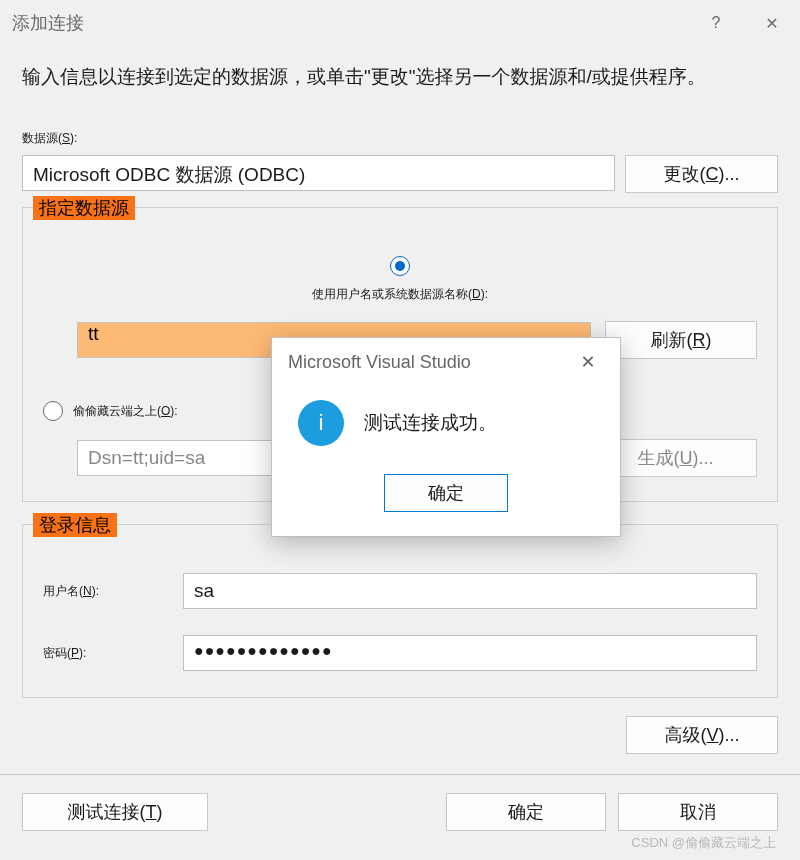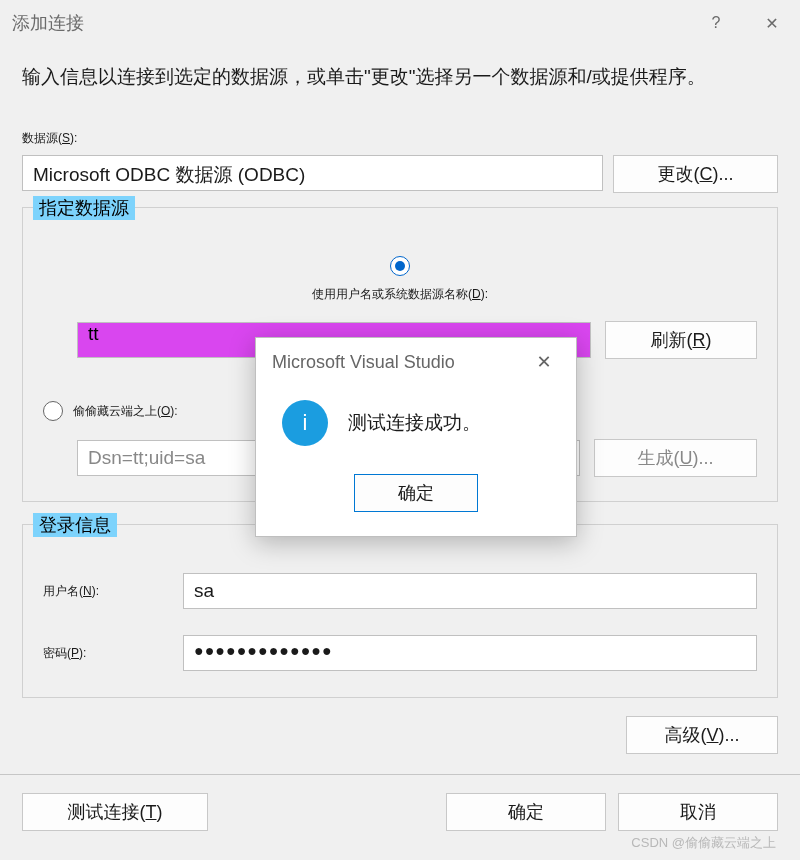--- a/index.html
+++ b/index.html
@@ -81,40 +81,40 @@
       padding: 8px 20px;
       font-size: 18px;
       color: #1a1a1a;
       cursor: pointer;
       height: 38px;
       display: flex;
       align-items: center;
       justify-content: center;
     }
     .btn-change {
-      width: 165px;
+      width: 153px;
     }
     .btn-side {
       width: 163px;
       color: #888888;
     }
     .btn-side-active {
       width: 152px;
     }
     .fieldset {
       border: 1px solid #d0d0d0;
       margin-top: 14px;
       padding: 20px 20px 24px 20px;
       position: relative;
     }
     .fieldset-legend {
       position: absolute;
       top: -12px;
       left: 10px;
-      background: #7dd3fc;
+      background: #f97316;
       padding: 0 6px;
       font-size: 18px;
     }
     .radio-row {
       display: flex;
       align-items: center;
       gap: 10px;
       margin-bottom: 18px;
       margin-top: 28px;
       flex-direction: column;
@@ -147,21 +147,21 @@
       border-color: #0066cc;
     }
     .indent-row {
       display: flex;
       gap: 14px;
       align-items: center;
       margin-left: 34px;
     }
     .dsn-select {
       flex: 1;
-      background: #d946ef;
+      background: #fdba74;
       border: 1px solid #c0c0c0;
       height: 36px;
       padding: 0 10px;
       font-size: 19px;
     }
     .conn-input {
       flex: 1;
       color: #888888;
     }
     .login-fieldset {
@@ -214,23 +214,23 @@
     .watermark {
       position: absolute;
       right: 24px;
       bottom: 8px;
       font-size: 13px;
       color: #b8b8b8;
     }
     
     .popup {
       position: absolute;
-      left: 255px;
+      left: 271px;
       top: 337px;
-      width: 322px;
+      width: 350px;
       background: #fff;
       border: 1px solid #bfbfbf;
       box-shadow: 0 6px 24px rgba(0,0,0,0.25);
     }
     .popup-titlebar {
       display: flex;
       align-items: center;
       justify-content: space-between;
       height: 48px;
       padding: 0 12px 0 16px;

